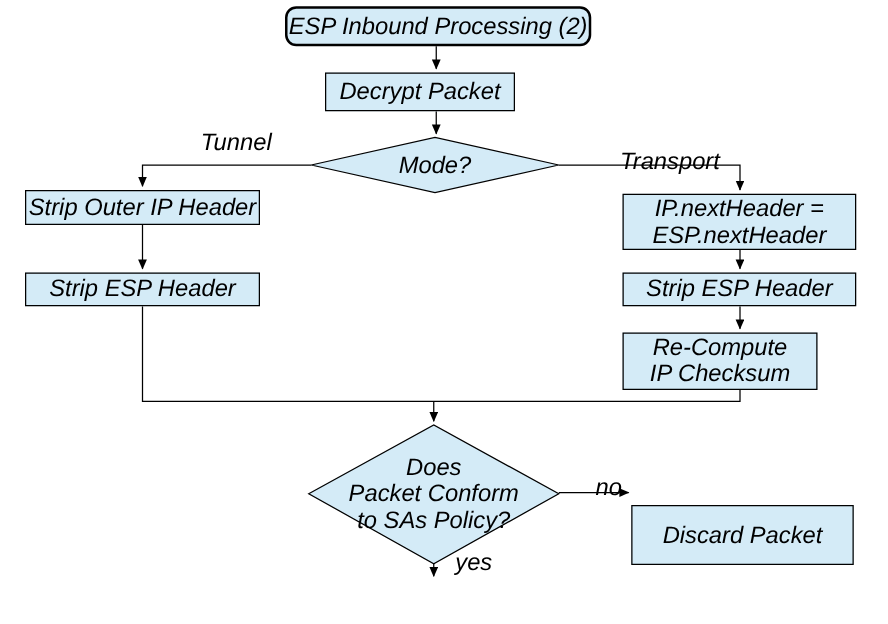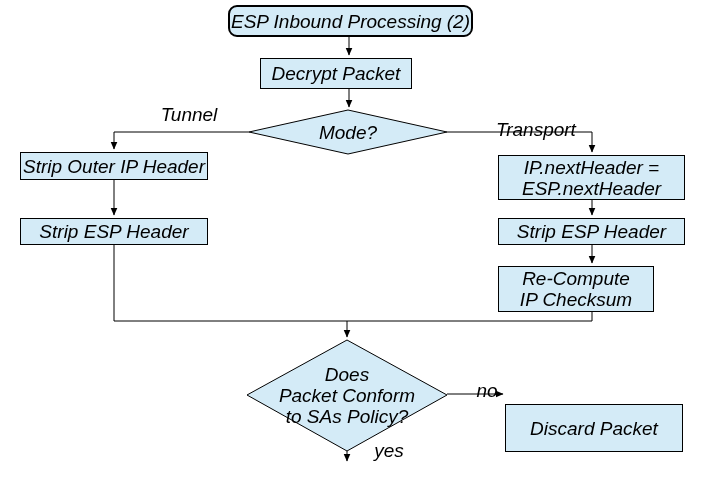--- a/index.html
+++ b/index.html
@@ -104,15 +104,15 @@
 
   <div class="node" style="left:505px; top:370px; width:178px; height:48px;margin-top:34px;">Discard Packet</div>
 
 
   <div class="elabel" style="left:144px; top:104px; width:60px;">Tunnel</div>
 
   <div class="elabel" style="left:481px; top:119px; width:76px;">Transport</div>
 
   <div class="elabel" style="left:452px; top:380px; width:40px;">no</div>
 
-  <div class="elabel" style="left:354px; top:440px; width:40px;">yes</div>
+  <div class="elabel" style="left:344px; top:440px; width:40px;">yes</div>
 
 </div>
 
 </body></html>

